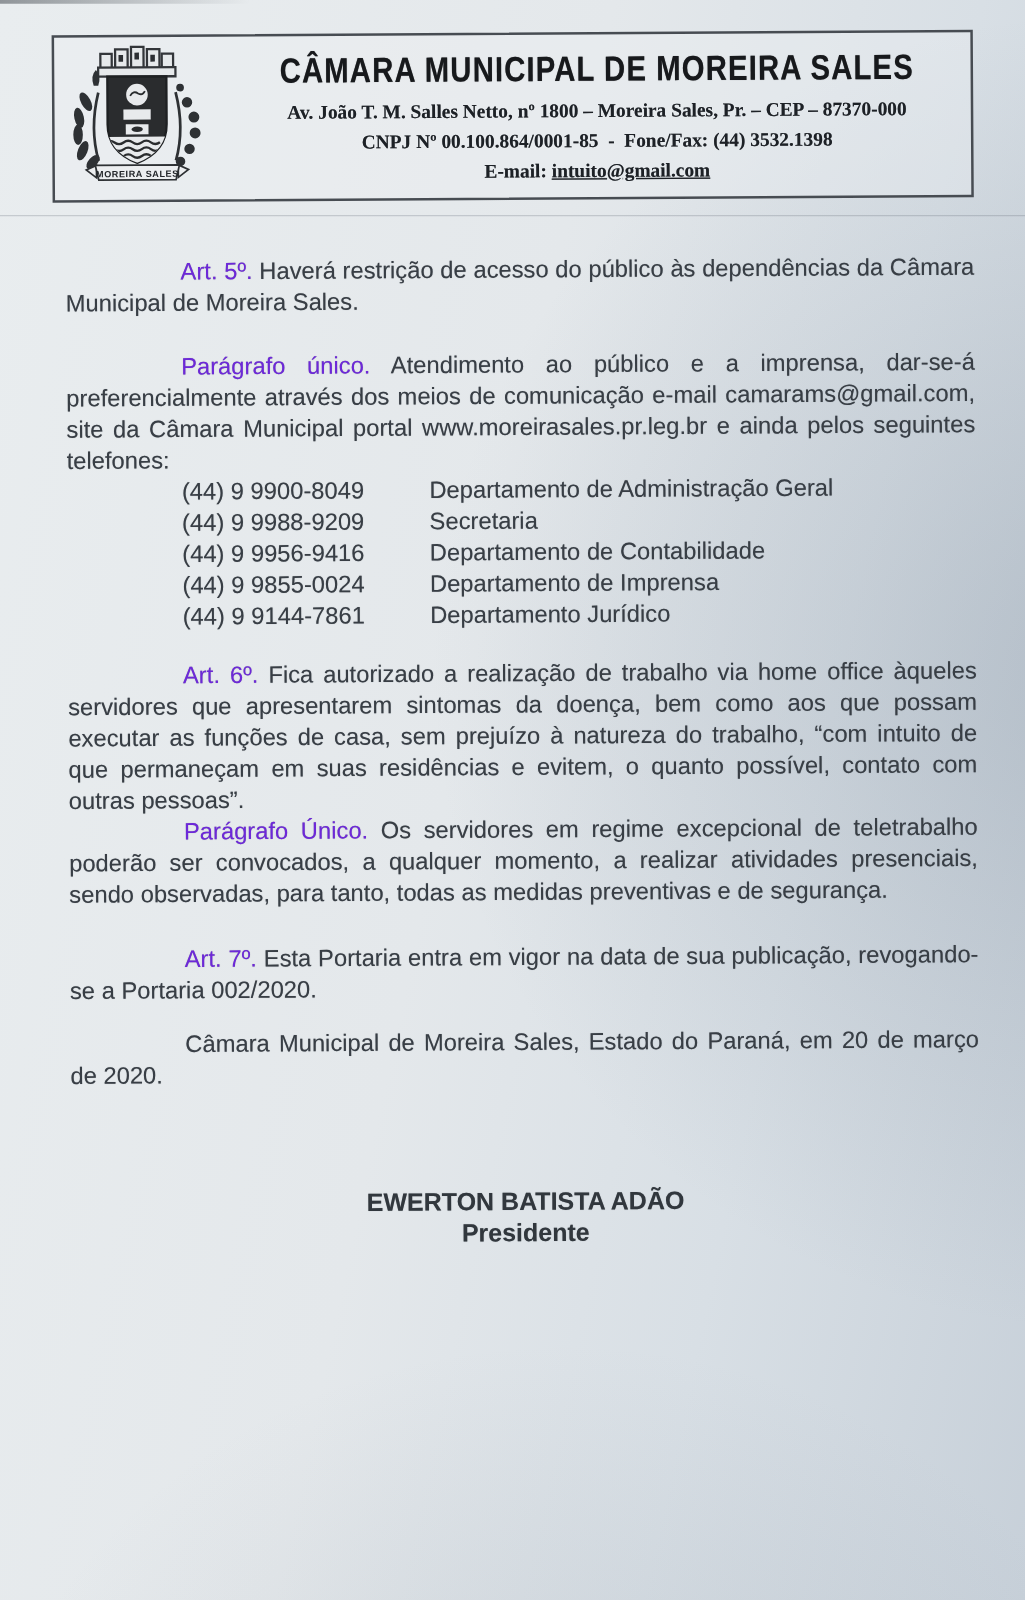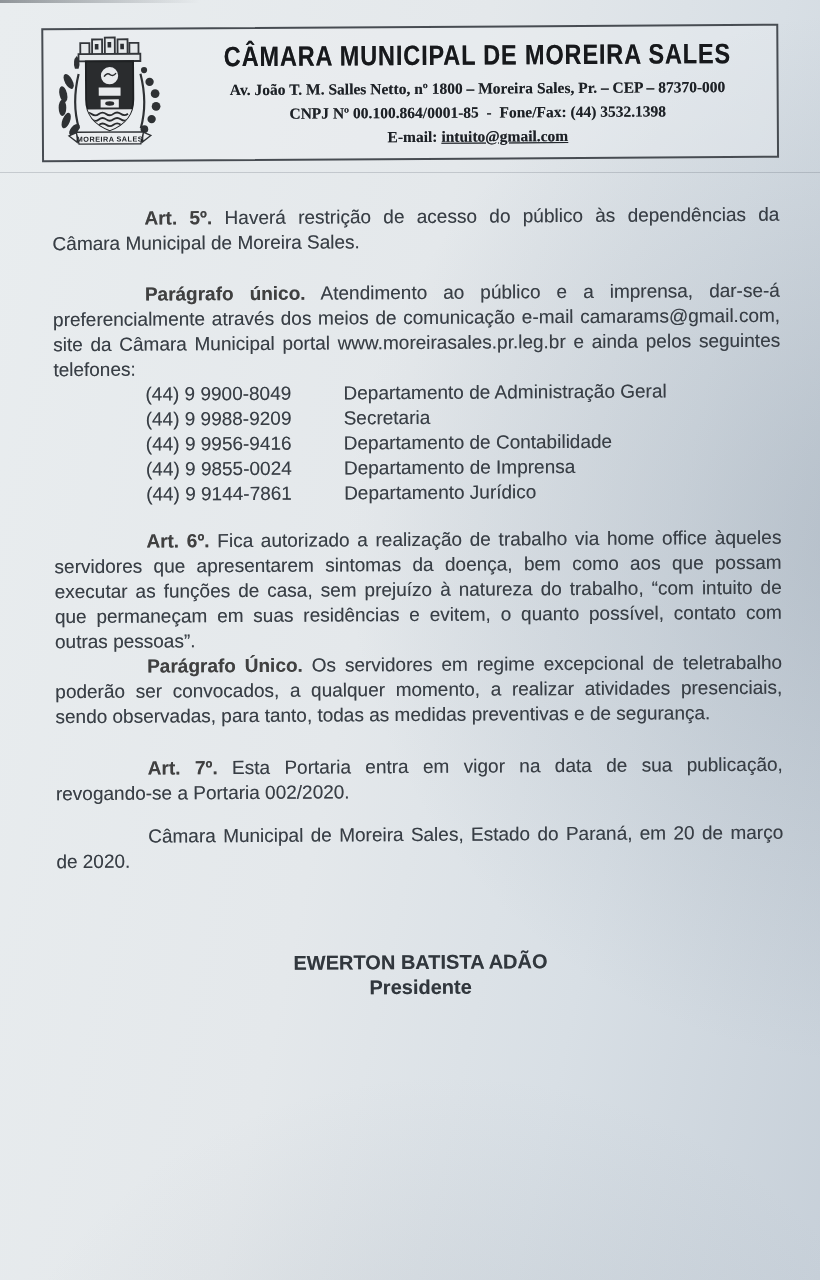--- a/index.html
+++ b/index.html
@@ -49,21 +49,21 @@
   .email-addr { text-decoration: underline; }
 
   
   .doc-body {
     margin: 44px 38px 0 55px;
     font-size: 19px; line-height: 25px; text-align: justify;
     color: #383e45; text-shadow: 0 0 0.6px rgba(56,62,69,0.45);
   }
   .para { margin: 0; }
   .indent { text-indent: 92px; }
-  .para strong { font-weight: bold; color: #404040; }
+  .para strong { font-weight: normal; color: #6d28d9; }
   .gap    { margin-top: 26px; }
   .gap-md { margin-top: 22px; }
   .gap-lg { margin-top: 27px; }
   .gap-sm { margin-top: 18px; }
 
   .phone-list { margin-left: 92px; }
   .phone-row { display: flex; }
   .phone-number { width: 198px; flex: none; }
   .phone-department { flex: 1; text-align: left; }
 

